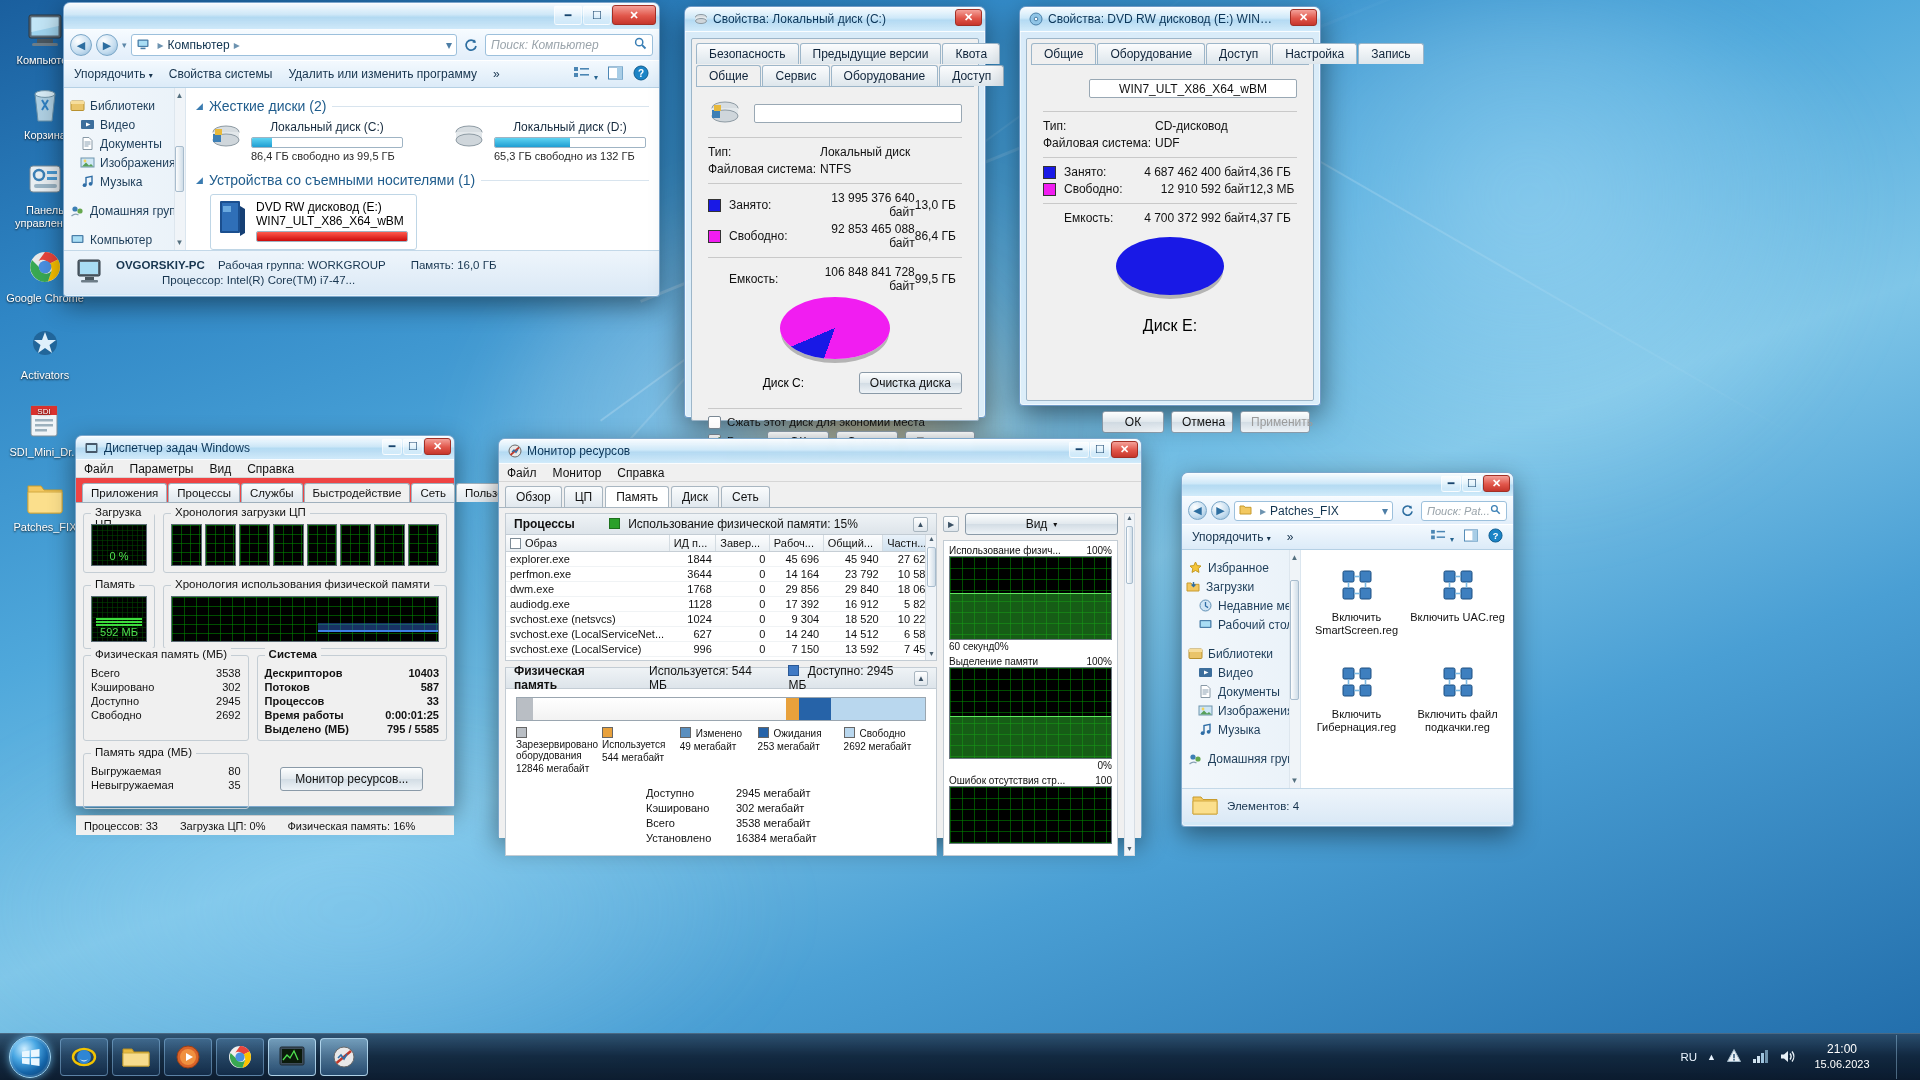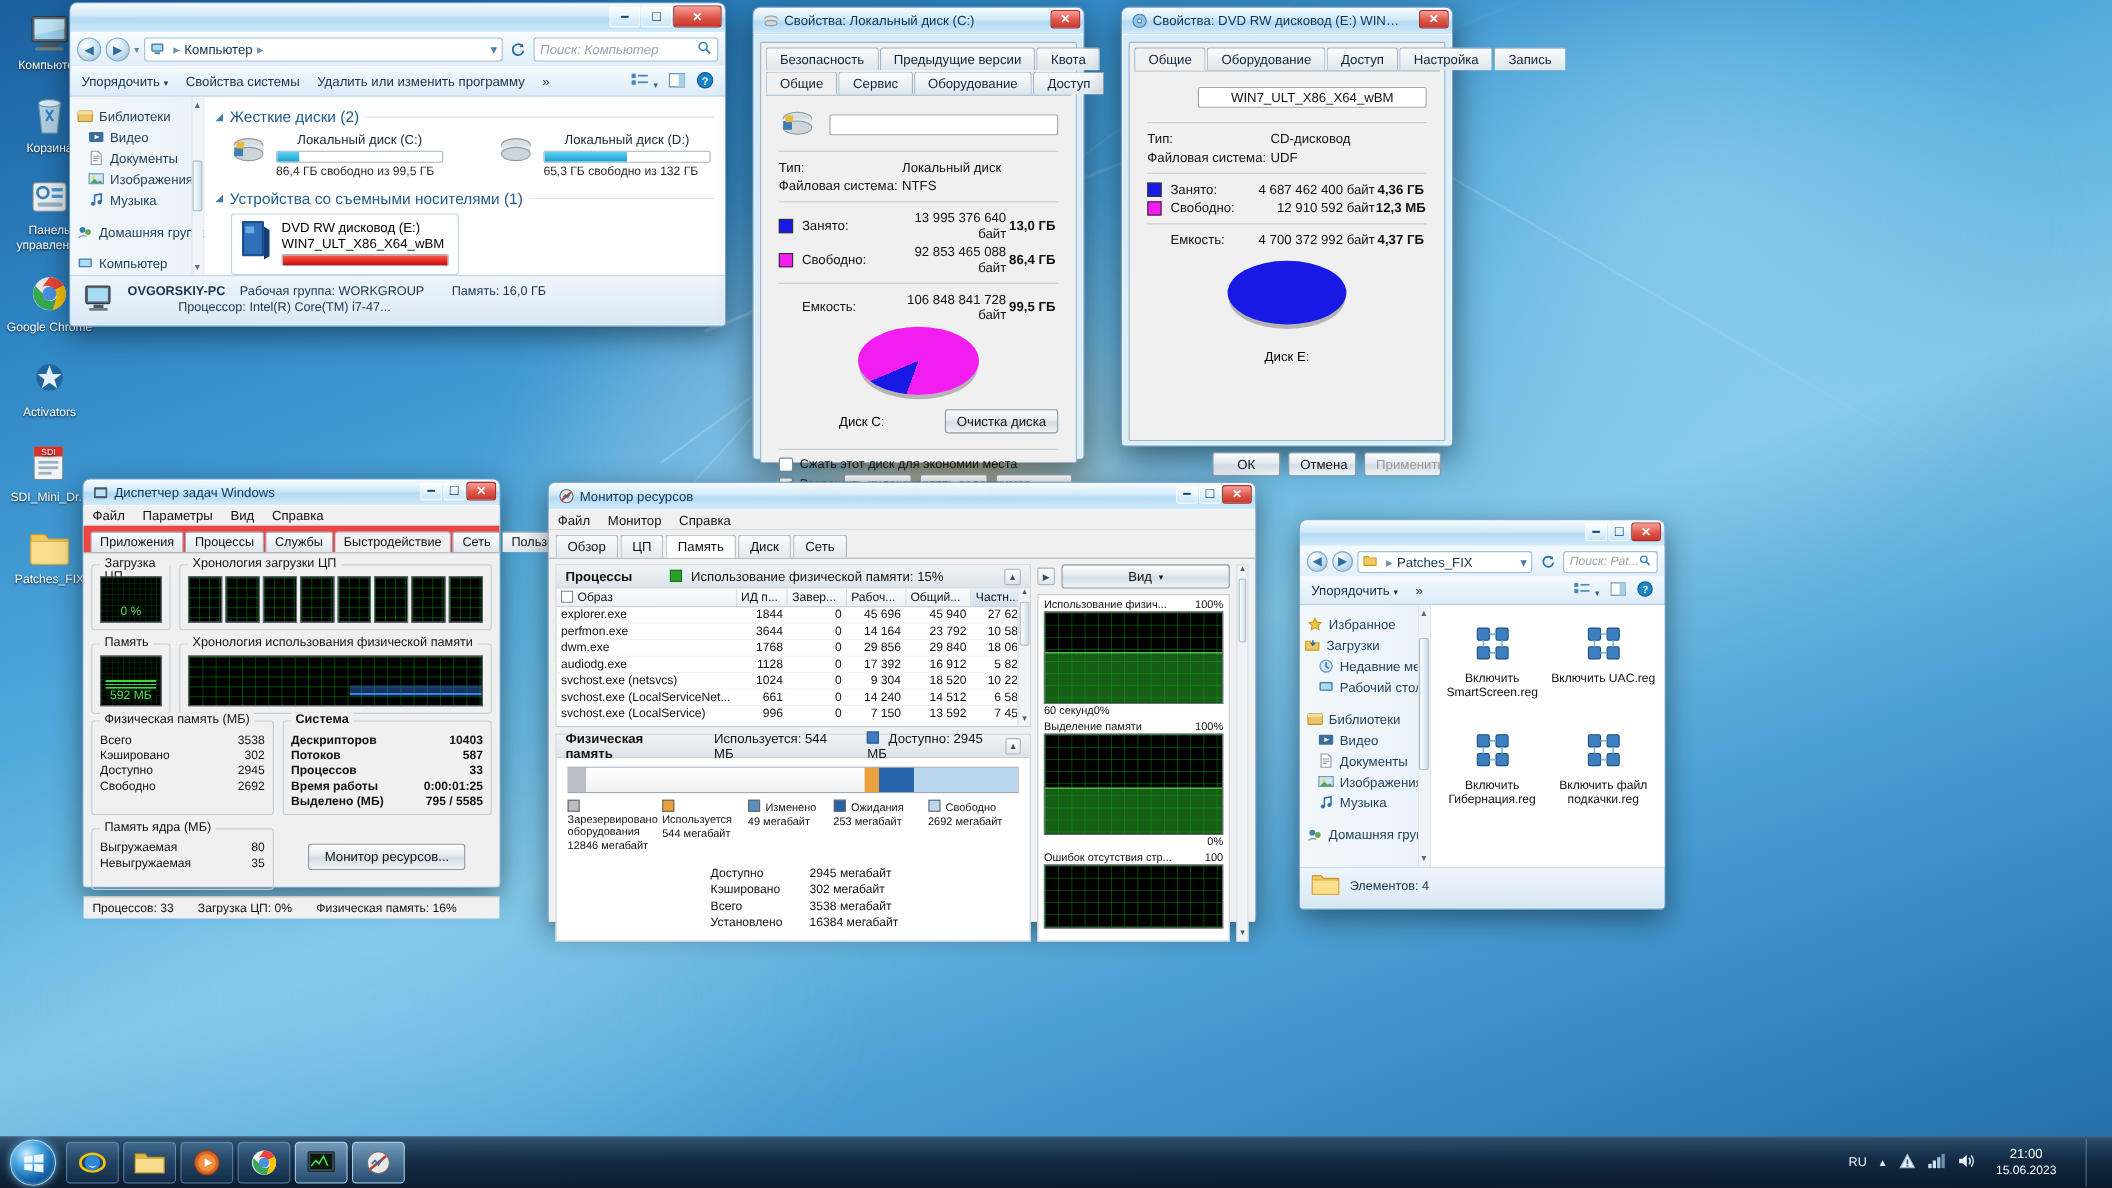--- a/index.html
+++ b/index.html
@@ -100,21 +100,21 @@
   .dlg .inner{margin:6px;background:#f0f0f0;border:1px solid #9db6c9;border-radius:2px;position:relative;}
   .tabrow{display:flex;padding:4px 4px 0 4px;gap:0;}
   .tab{padding:3px 12px;font-size:12px;color:#10243a;border:1px solid #9db6c9;border-bottom:none;
        border-radius:3px 3px 0 0;background:linear-gradient(180deg,#fbfcfd,#dde6ec);margin-right:1px;white-space:nowrap;}
   .tab.active{background:#f0f0f0;position:relative;z-index:2;}
   .tabpage{border-top:1px solid #9db6c9;margin:0 4px 4px;padding:10px 12px;background:#f0f0f0;position:relative;}
   .row{display:flex;align-items:center;font-size:12px;color:#111;margin:3px 0;}
   .lbl{width:112px;color:#111;}
   .sw{width:13px;height:13px;border:1px solid #333;margin-right:8px;flex:none;}
   .num{width:128px;text-align:right;}
-  .gb{width:56px;text-align:center;font-weight:bold;}
+  .gb{width:56px;text-align:left;}
   .hr{height:1px;background:#c9c9c9;margin:7px 0;}
   .pie{width:110px;height:62px;margin:4px auto 0;border-radius:50%;}
   .btn{padding:3px 10px;font-size:12px;border:1px solid #8a9aa8;border-radius:3px;
        background:linear-gradient(180deg,#fdfefe,#e2e9ee 48%,#d3dde5 52%,#eef3f7);color:#111;}
   .btn[disabled]{color:#9b9b9b;}
   .cbrow{display:flex;gap:6px;font-size:11.5px;color:#111;margin:5px 0;align-items:flex-start;}
   .cb{width:13px;height:13px;border:1px solid #7a8894;background:#fff;flex:none;position:relative;border-radius:2px;}
   .cb.on::after{content:"";position:absolute;left:3px;top:0px;width:4px;height:8px;border:solid #1d5c1d;border-width:0 2px 2px 0;transform:rotate(42deg);}
   .dlgbtns{display:flex;gap:7px;justify-content:flex-end;padding:8px 10px;}
   .txtfield{height:19px;border:1px solid #99a8b4;background:#fff;border-radius:2px;}
@@ -663,21 +663,21 @@
       <div class="hr"></div>
       <div class="row">
         <span class="sw" style="border:none;background:transparent;"></span>
         <span style="width:92px;">Емкость:</span>
         <span class="num">4 700 372 992 байт</span>
         <span class="gb">4,37 ГБ</span>
       </div>
 
       <div class="pie" style="width:108px;height:58px;margin-top:12px;background:#1919e6;box-shadow:0 5px 0 -1px rgba(0,0,0,.25);"></div>
 
-      <div style="text-align:center;font-size:12px;margin-top:22px;">Диск E:</div>
+      <div style="text-align:center;font-size:16px;margin-top:22px;">Диск E:</div>
     </div>
   </div>
 
   <div class="dlgbtns" style="margin-top:-4px;">
     <div class="btn" style="width:62px;text-align:center;">ОК</div>
     <div class="btn" style="width:62px;text-align:center;">Отмена</div>
     <div class="btn" style="width:70px;text-align:center;" disabled="">Применить</div>
   </div>
 </div>
 
@@ -939,21 +939,21 @@
                 <tr>
                     <td>svchost.exe (netsvcs)</td>
                     <td class="r">1024</td>
                     <td class="r">0</td>
                     <td class="r">9 304</td>
                     <td class="r">18 520</td>
                     <td class="r">10 224</td>
                   </tr>
                 <tr>
                     <td>svchost.exe (LocalServiceNet...</td>
-                    <td class="r">661</td>
+                    <td class="r">627</td>
                     <td class="r">0</td>
                     <td class="r">14 240</td>
                     <td class="r">14 512</td>
                     <td class="r">6 588</td>
                   </tr>
                 <tr>
                     <td>svchost.exe (LocalService)</td>
                     <td class="r">996</td>
                     <td class="r">0</td>
                     <td class="r">7 150</td>

